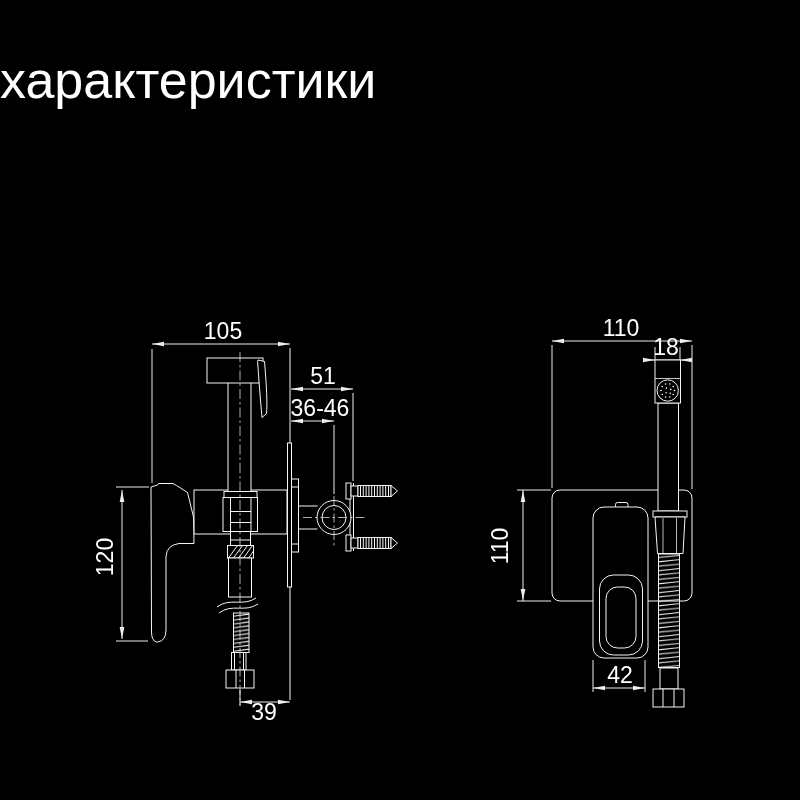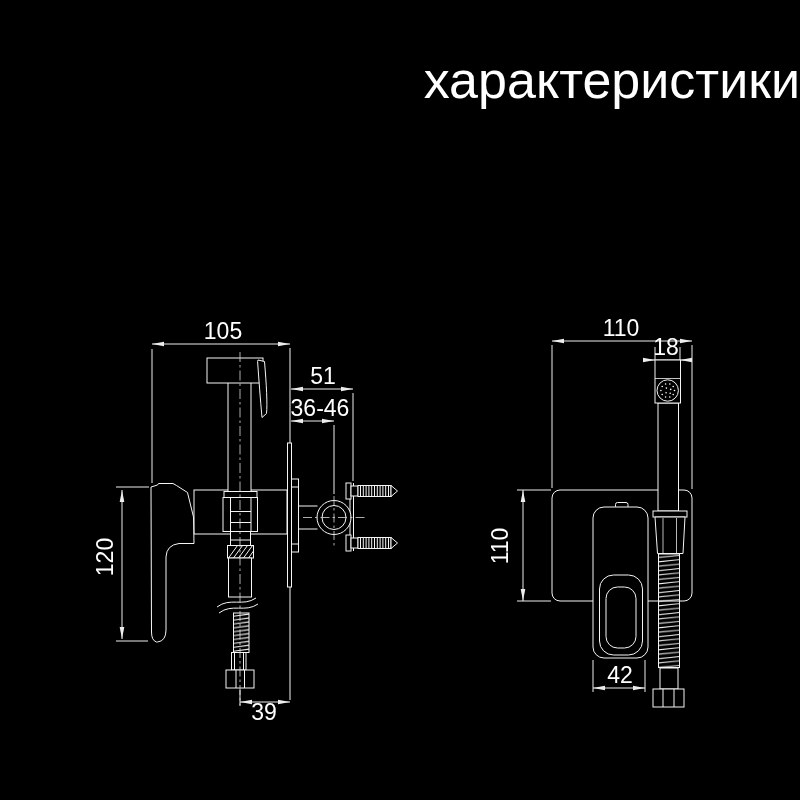--- a/index.html
+++ b/index.html
@@ -6,21 +6,21 @@
   .stage{
     position:relative;
     width:800px;height:800px;
     background:#000;
     overflow:hidden;
     font-family:"Liberation Sans", sans-serif;
   }
   .title{
     position:absolute;
     top:54px;left:0;right:0;
-    text-align:right;
+    text-align:left;
     color:#ffffff;
     font-size:52px;
     font-weight:400;
     letter-spacing:0px;
     line-height:1.0;
   }
   svg{position:absolute;top:0;left:0;}
   svg text{
     font-family:"Liberation Sans", sans-serif;
     font-size:23px;

